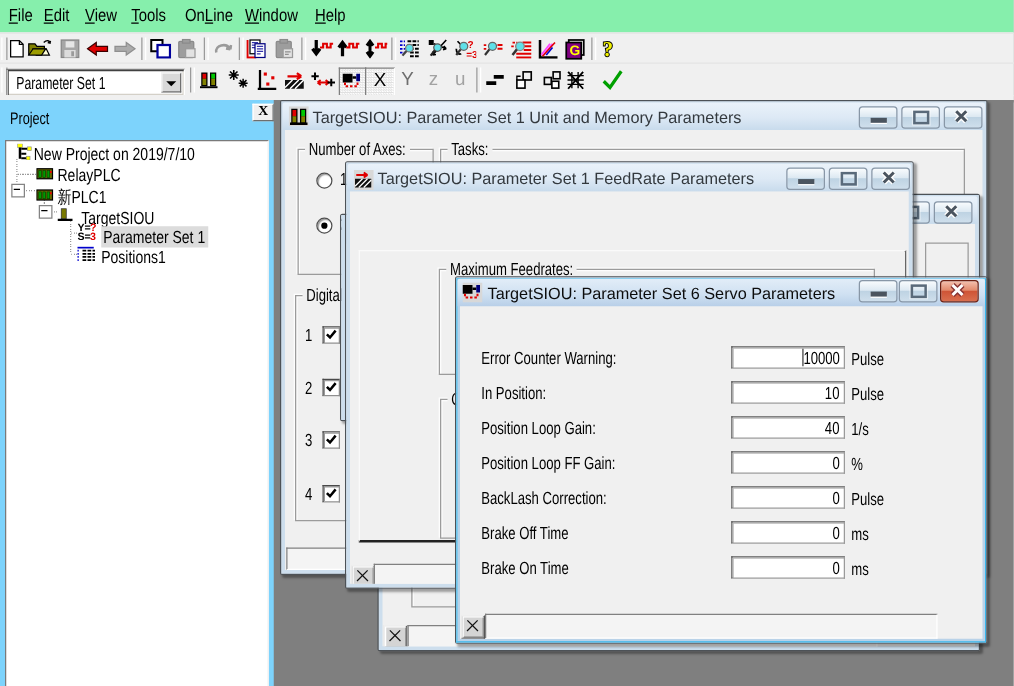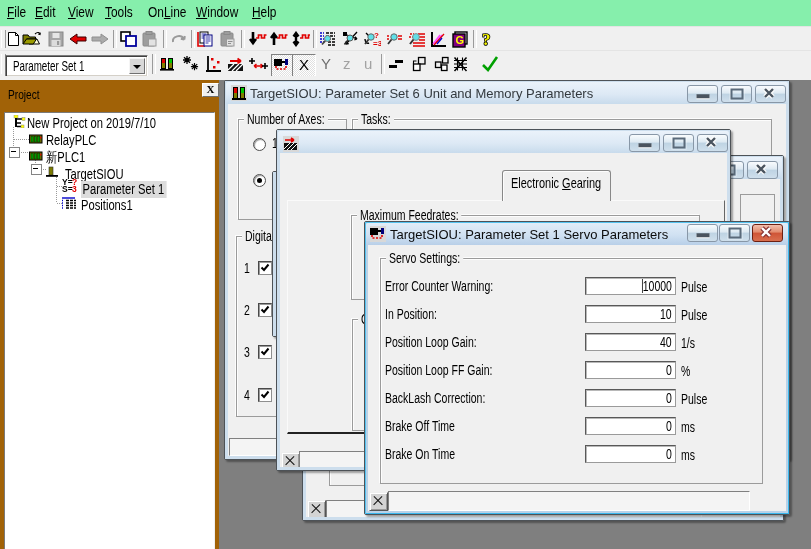--- a/index.html
+++ b/index.html
@@ -11,21 +11,21 @@
 .grip{position:absolute;left:1px;top:3px;bottom:3px;width:3px;border-left:1px solid #fff;border-right:1px solid #9a9a9a}
 .tsep{position:absolute;top:3px;width:2px;border-left:1px solid #9a9a9a;border-right:1px solid #fff}
 .ticon{position:absolute}
 #contentline{left:0;top:76px;width:811px;height:4px;background:#f0f0f0;border-bottom:2px solid #6e6e6e}
 
 #combo{left:5px;top:4px;width:141px;height:20px;background:#fff;border:1px solid #7b7b7b;border-bottom-color:#fff;border-right-color:#fff;box-shadow:inset 1px 1px 0 #404040, inset -1px -1px 0 #d4d0c8}
 #combo .txt{position:absolute;left:7px;top:2px;font-size:14px;transform:scaleX(.7);transform-origin:0 0;white-space:nowrap}
 #combo .btn{position:absolute;right:2px;top:2px;bottom:2px;width:14px;background:#d8d8d8;border:1px solid;border-color:#f5f5f5 #707070 #707070 #f5f5f5}
 #combo .btn:after{content:"";position:absolute;left:3px;top:6px;border:4px solid transparent;border-top:4px solid #000}
 
-#panel{left:0;top:80px;width:251px;height:469px;background:#a16207}
+#panel{left:0;top:80px;width:251px;height:469px;background:#7dd3fc}
 #panel .title{position:absolute;left:8px;top:7px;font-size:13.5px;transform:scaleX(.75);transform-origin:0 0}
 #panel .close{position:absolute;left:202px;top:3px;width:15px;height:12px;background:#f0f0f0;border:1px solid;border-color:#fff #6e6e6e #6e6e6e #fff;font-family:"Liberation Serif",serif;font-weight:bold;font-size:11px;text-align:center;line-height:11px}
 #tree{position:absolute;left:4px;top:32px;width:209px;height:437px;background:#fff;border:1px solid;border-color:#7a7a7a #f0f0f0 #f0f0f0 #7a7a7a;overflow:hidden}
 .trow{position:absolute;font-size:14px;line-height:14px;white-space:nowrap;transform:scaleX(.80);transform-origin:0 0}
 .tico{position:absolute}
 .dotv{position:absolute;width:1px;background-image:repeating-linear-gradient(180deg,#9a9a9a 0 1px,transparent 1px 2px)}
 .doth{position:absolute;height:1px;background-image:repeating-linear-gradient(90deg,#9a9a9a 0 1px,transparent 1px 2px)}
 .expander{position:absolute;width:9px;height:9px;background:#fff;border:1px solid #848484}
 .expander:after{content:"";position:absolute;left:1px;top:3px;width:5px;height:1px;background:#000}
 
@@ -372,21 +372,21 @@
         <svg class="cicon" style="left:5px;top:3px" width="16" height="16" viewBox="0 0 16 16">
           <rect x="0" y="0" width="16" height="16" fill="#d8d8d8"></rect>
           <rect x="2" y="2" width="5" height="12" fill="#000"></rect>
           <rect x="3" y="3" width="3" height="5" fill="#e00000"></rect>
           <rect x="3" y="8" width="3" height="5" fill="#808000"></rect>
           <rect x="9" y="2" width="5" height="12" fill="#000"></rect>
           <rect x="10" y="3" width="3" height="5" fill="#00c800"></rect>
           <rect x="10" y="8" width="3" height="5" fill="#808000"></rect>
           <rect x="1" y="13" width="14" height="2" fill="#000"></rect>
         </svg>
-  <span class="ttl">TargetSIOU: Parameter Set 6 Unit and Memory Parameters</span>
+  <span class="ttl">TargetSIOU: Parameter Set 1 Unit and Memory Parameters</span>
       </div>
  <div class="cbtn" style="left:462px;top:4px">
         <i class="mn"></i>
       </div>
  <div class="cbtn" style="left:496px;top:4px">
         <i class="mx"></i>
       </div>
  <div class="cbtn" style="left:530px;top:4px">
         <svg class="xg" width="27" height="14" viewBox="0 0 27 14">
           <path d="M9 3 L17 11 M17 3 L9 11" stroke="#fdfdfd" stroke-width="4.6" fill="none"></path>
@@ -422,60 +422,55 @@
           <path d="M9 3 L17 11 M17 3 L9 11" stroke="#fdfdfd" stroke-width="4.6" fill="none"></path>
           <path d="M9 3 L17 11 M17 3 L9 11" stroke="#4a545f" stroke-width="2.4" fill="none"></path>
         </svg>
       </div>
 </div>
 
 <div class="win" style="left:57px;top:49px;width:453px;height:340px">
  <div class="frame"></div>
  <div class="body">
   <div style="position:absolute;left:7px;top:47px;width:436px;height:231px;background:#f0f0f0;border-left:1px solid #fafafa;border-top:1px solid #fafafa;border-right:1px solid #666;border-bottom:2px solid #222"></div>
-  <div class="tab" style="left:222px;top:17px;width:107px;height:30px">
-          <span class="tl" style="left:8px;top:3px">Electronic <u>G</u>earing</span>
-        </div>
   <div class="grp" style="left:71px;top:62px;width:347px;height:83px">
           <b>Maximum Feedrates:</b>
         </div>
   <div class="grp" style="left:72px;top:166px;width:346px;height:110px">
           <b>Operation:</b>
         </div>
   <div class="xbtn" style="left:1px;top:299px"></div>
   <div class="sunkbar" style="left:19px;top:298px;width:261px;height:17px"></div>
  </div>
  <div class="cap">
         <svg class="cicon" style="left:5px;top:5px" width="16" height="16" viewBox="0 0 16 16">
           <rect width="16" height="16" fill="#d8d8d8"></rect>
           <path d="M2 4 h9 M11 4 l-3 -2 M11 4 l-3 2" stroke="#e00000" stroke-width="1.6" fill="none"></path>
           <rect x="1" y="7" width="13" height="7" fill="#111"></rect>
           <path d="M1 13 l6 -6 M4 14 l7 -7 M8 14 l6 -6" stroke="#fff" stroke-width="1"></path>
         </svg>
+  <span class="ttl">TargetSIOU: Parameter Set 1 FeedRate Parameters</span>
       </div>
  <div class="cbtn" style="left:352px;top:4px">
         <i class="mn"></i>
       </div>
  <div class="cbtn" style="left:386px;top:4px">
         <i class="mx"></i>
       </div>
  <div class="cbtn" style="left:420px;top:4px">
         <svg class="xg" width="27" height="14" viewBox="0 0 27 14">
           <path d="M9 3 L17 11 M17 3 L9 11" stroke="#fdfdfd" stroke-width="4.6" fill="none"></path>
           <path d="M9 3 L17 11 M17 3 L9 11" stroke="#4a545f" stroke-width="2.4" fill="none"></path>
         </svg>
       </div>
 </div>
 
 <div class="win" style="left:145px;top:141px;width:424px;height:292px">
  <div class="frame act"></div>
  <div class="body" style="top:22px">
-  <div class="grp" style="left:12px;top:14px;width:381px;height:224px">
-          <b>Servo Settings:</b>
-        </div>
   <div class="lbl" style="left:17px;top:36px">Error Counter Warning:</div>
         <div class="edit" style="left:217px;top:33px"><span class="v" style="border-left:1px solid #000">10000</span></div>
         <div class="lbl" style="left:313px;top:37px">Pulse</div>
   <div class="lbl" style="left:17px;top:64px">In Position:</div>
         <div class="edit" style="left:217px;top:61px"><span class="v">10</span></div>
         <div class="lbl" style="left:313px;top:65px">Pulse</div>
   <div class="lbl" style="left:17px;top:92px">Position Loop Gain:</div>
         <div class="edit" style="left:217px;top:89px"><span class="v">40</span></div>
         <div class="lbl" style="left:313px;top:93px">1/s</div>
   <div class="lbl" style="left:17px;top:120px">Position Loop FF Gain:</div>
@@ -494,21 +489,21 @@
   <div class="sunkbar" style="left:20px;top:247px;width:360px;height:18px"></div>
  </div>
  <div class="cap act">
         <svg class="cicon" style="left:4px;top:3px" width="16" height="16" viewBox="0 0 16 16">
           <rect width="16" height="16" fill="#d8d8d8"></rect>
           <rect x="0" y="2" width="8" height="7" fill="#000"></rect>
           <rect x="8" y="4" width="3" height="2" fill="#000"></rect>
           <rect x="11" y="2" width="3" height="6" fill="#00007c"></rect>
           <path d="M2 9 v3 h10 v-4" stroke="#e00000" stroke-width="1.6" stroke-dasharray="2 1.5" fill="none"></path>
         </svg>
-  <span class="ttl">TargetSIOU: Parameter Set 1 Servo Parameters</span>
+  <span class="ttl">TargetSIOU: Parameter Set 6 Servo Parameters</span>
       </div>
  <div class="cbtn" style="left:322px;top:2px">
         <i class="mn"></i>
       </div>
  <div class="cbtn" style="left:354px;top:2px">
         <i class="mx"></i>
       </div>
  <div class="cbtn red" style="left:387px;top:2px">
         <svg class="xg" width="27" height="14" viewBox="0 0 27 14">
           <path d="M9 3 L17 11 M17 3 L9 11" stroke="#833" stroke-width="4.6" fill="none"></path>

